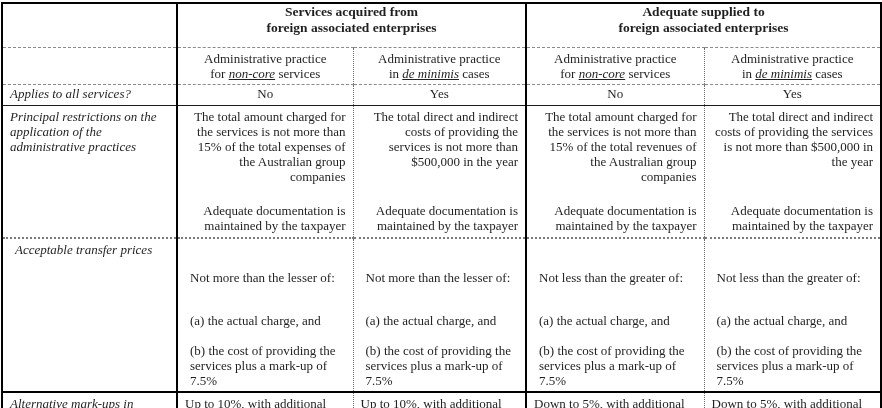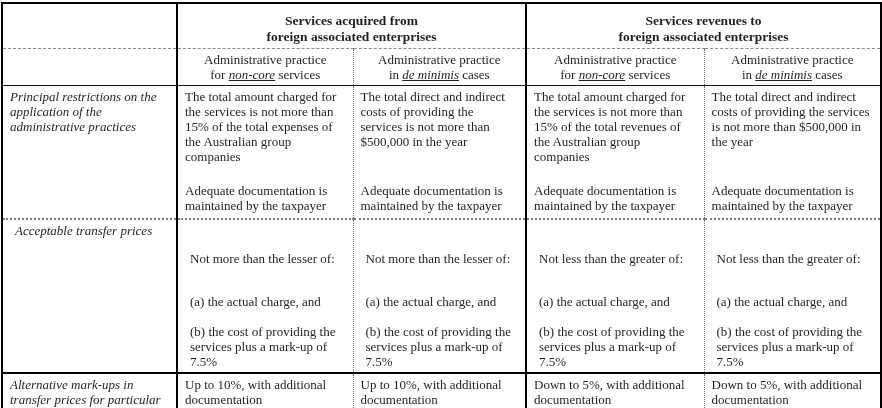--- a/index.html
+++ b/index.html
@@ -48,32 +48,33 @@
   tr.r-applies { height: 21px; }
   tr.r-restrict { height: 133px; }
   tr.r-prices { height: 106px; }
   tr.r-markups { height: 57px; }
 
   th.group-head {
     text-align: center;
     font-weight: bold;
     font-size: 13.5px;
     line-height: 16px;
-    padding-top: 9px;
+    padding-top: 0;
   }
   th.col-head { text-align: center; }
   td.row-label { font-style: italic; }
   tr.r-applies td { padding-top: 1px; padding-bottom: 2px; }
   td.val-center { text-align: center; }
   .flex-cell {
     display: flex;
     flex-direction: column;
     justify-content: space-between;
     min-height: 124px;
     height: 100%;
+    text-align: right;
   }
   p { margin: 0; }
   p.gap-after { margin-bottom: 15px; margin-top: 28px; }
   em { font-style: italic; text-decoration: underline; }
 </style>
 </head>
 <body>
 
 <table class="admin-table">
   <colgroup>
@@ -85,21 +86,21 @@
   </colgroup>
 
   <tbody>
       <tr class="r-grouphead">
     <td class="row-label"></td>
     <th class="group-head vmajor" colspan="2">
       <span>Services acquired from</span><br>
       <span>foreign associated enterprises</span>
     </th>
     <th class="group-head vmajor" colspan="2">
-      <span>Services revenues to</span><br>
+      <span>Adequate supplied to</span><br>
       <span>foreign associated enterprises</span>
     </th>
   </tr>
 
   <tr class="r-colhead">
     <td class="row-label"></td>
     <th class="col-head vmajor">
       <span>Administrative practice</span><br>
       <span>for </span><em>non-core</em><span> services</span>
     </th>
@@ -110,20 +111,27 @@
     <th class="col-head vmajor">
       <span>Administrative practice</span><br>
       <span>for </span><em>non-core</em><span> services</span>
     </th>
     <th class="col-head vminor">
       <span>Administrative practice</span><br>
       <span>in </span><em>de minimis</em><span> cases</span>
     </th>
   </tr>
 
+  <tr class="r-applies">
+    <td class="row-label">Applies to all services?</td>
+    <td class="val-center vmajor">No</td>
+    <td class="val-center vminor">Yes</td>
+    <td class="val-center vmajor">No</td>
+    <td class="val-center vminor">Yes</td>
+  </tr>
 
   <tr class="r-restrict">
     <td class="row-label">Principal restrictions on the application of the administrative practices</td>
     <td class="vmajor">
       <div class="flex-cell">
         <p>The total amount charged for the services is not more than 15% of the total expenses of the Australian group companies</p>
         <p>Adequate documentation is maintained by the taxpayer</p>
       </div>
     </td>
     <td class="vminor">

